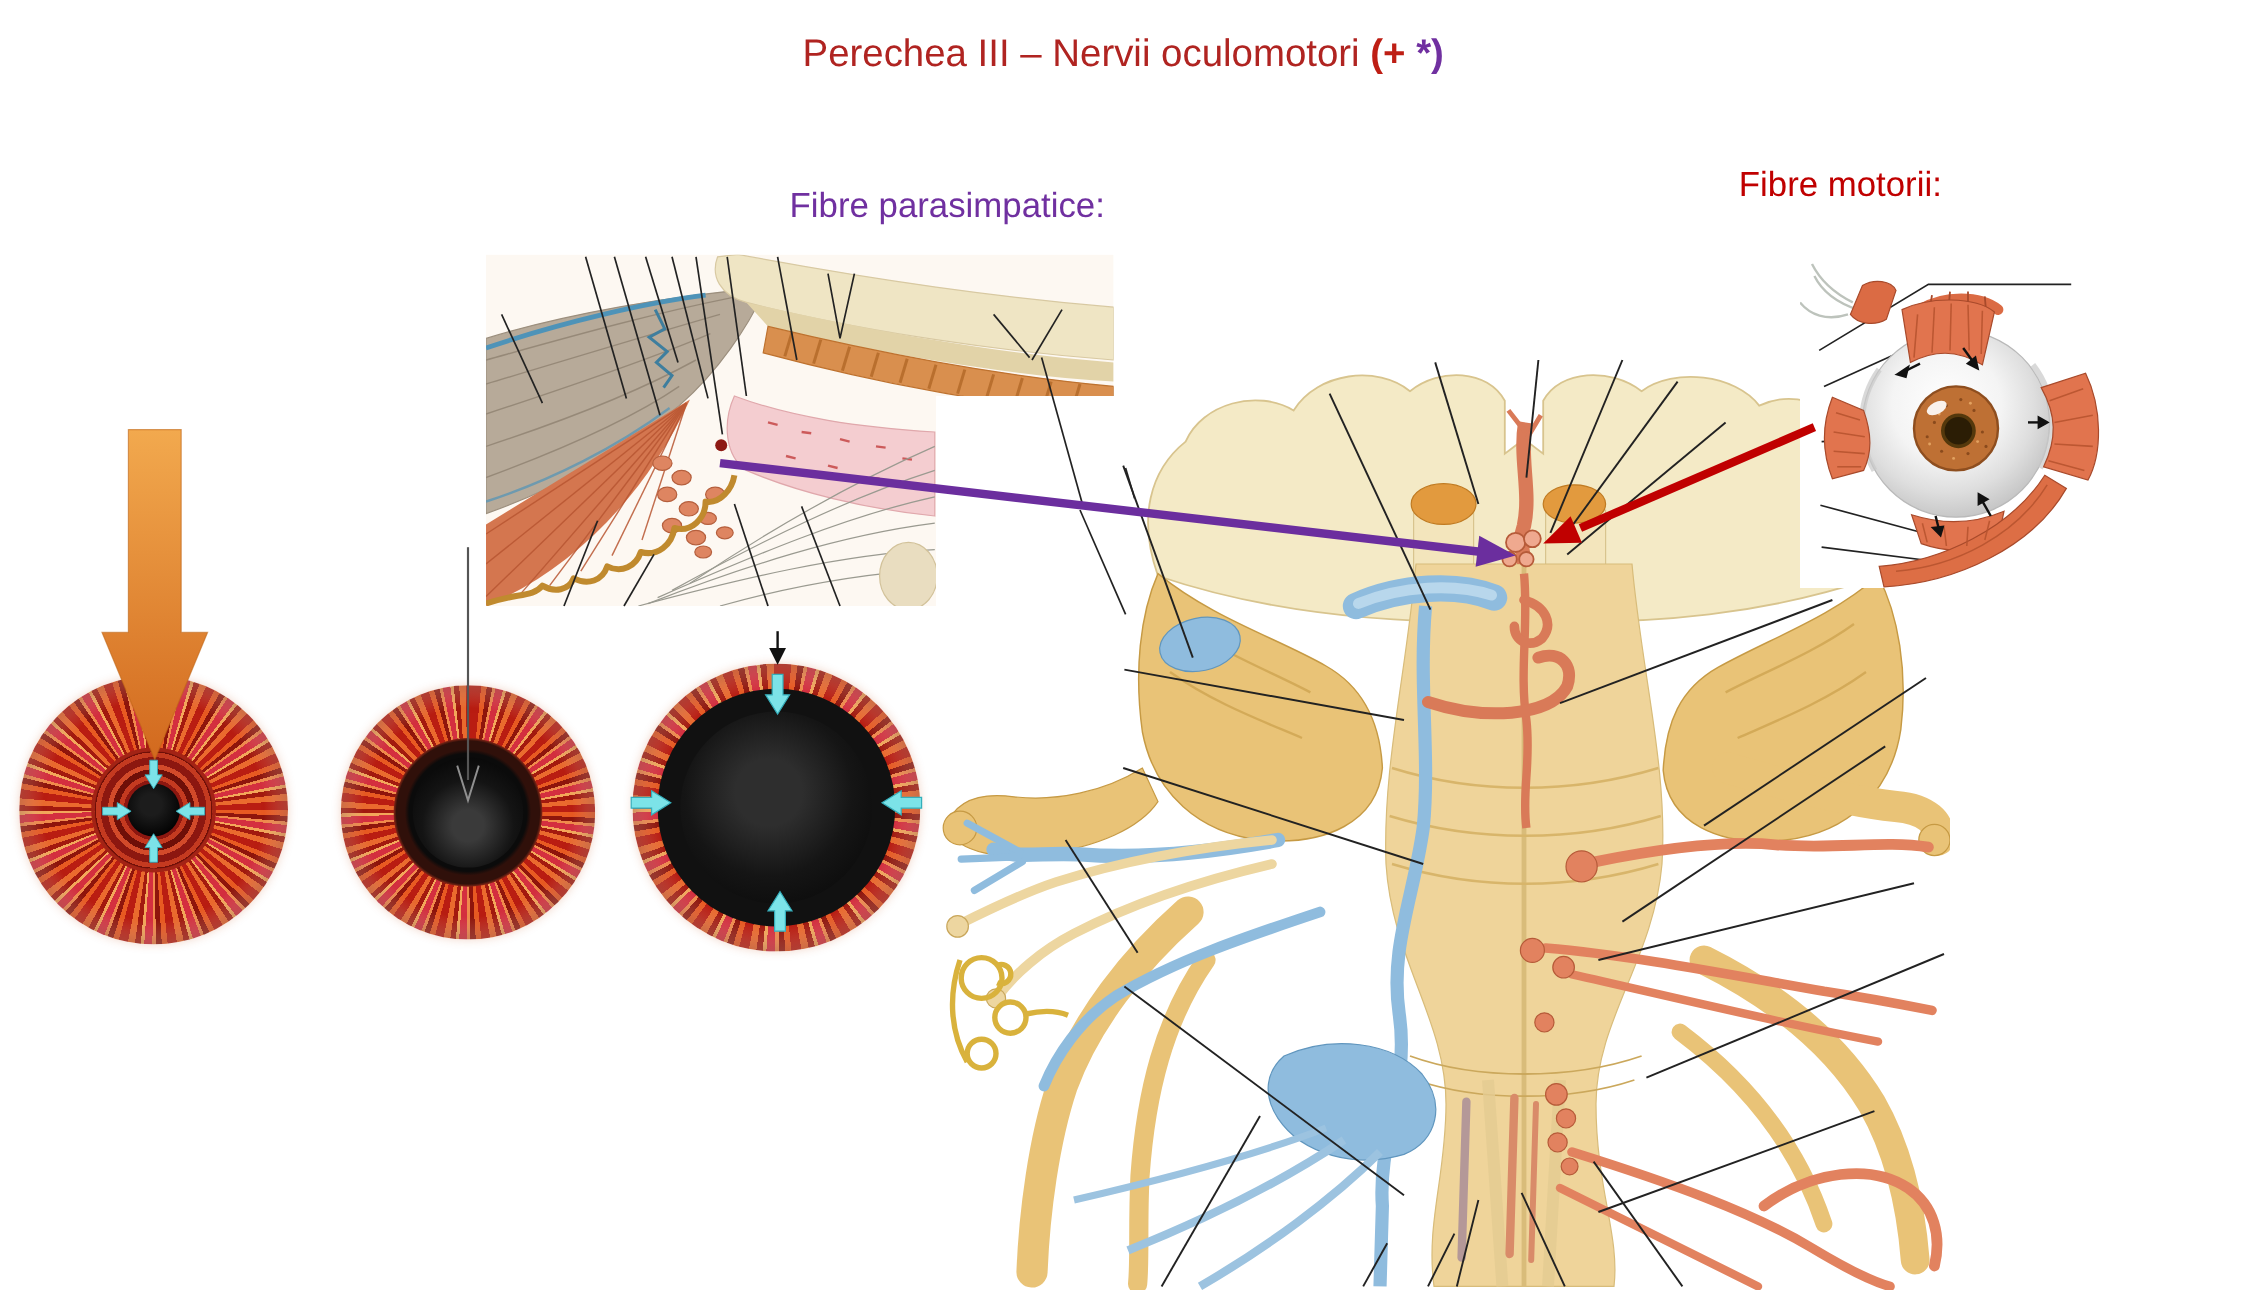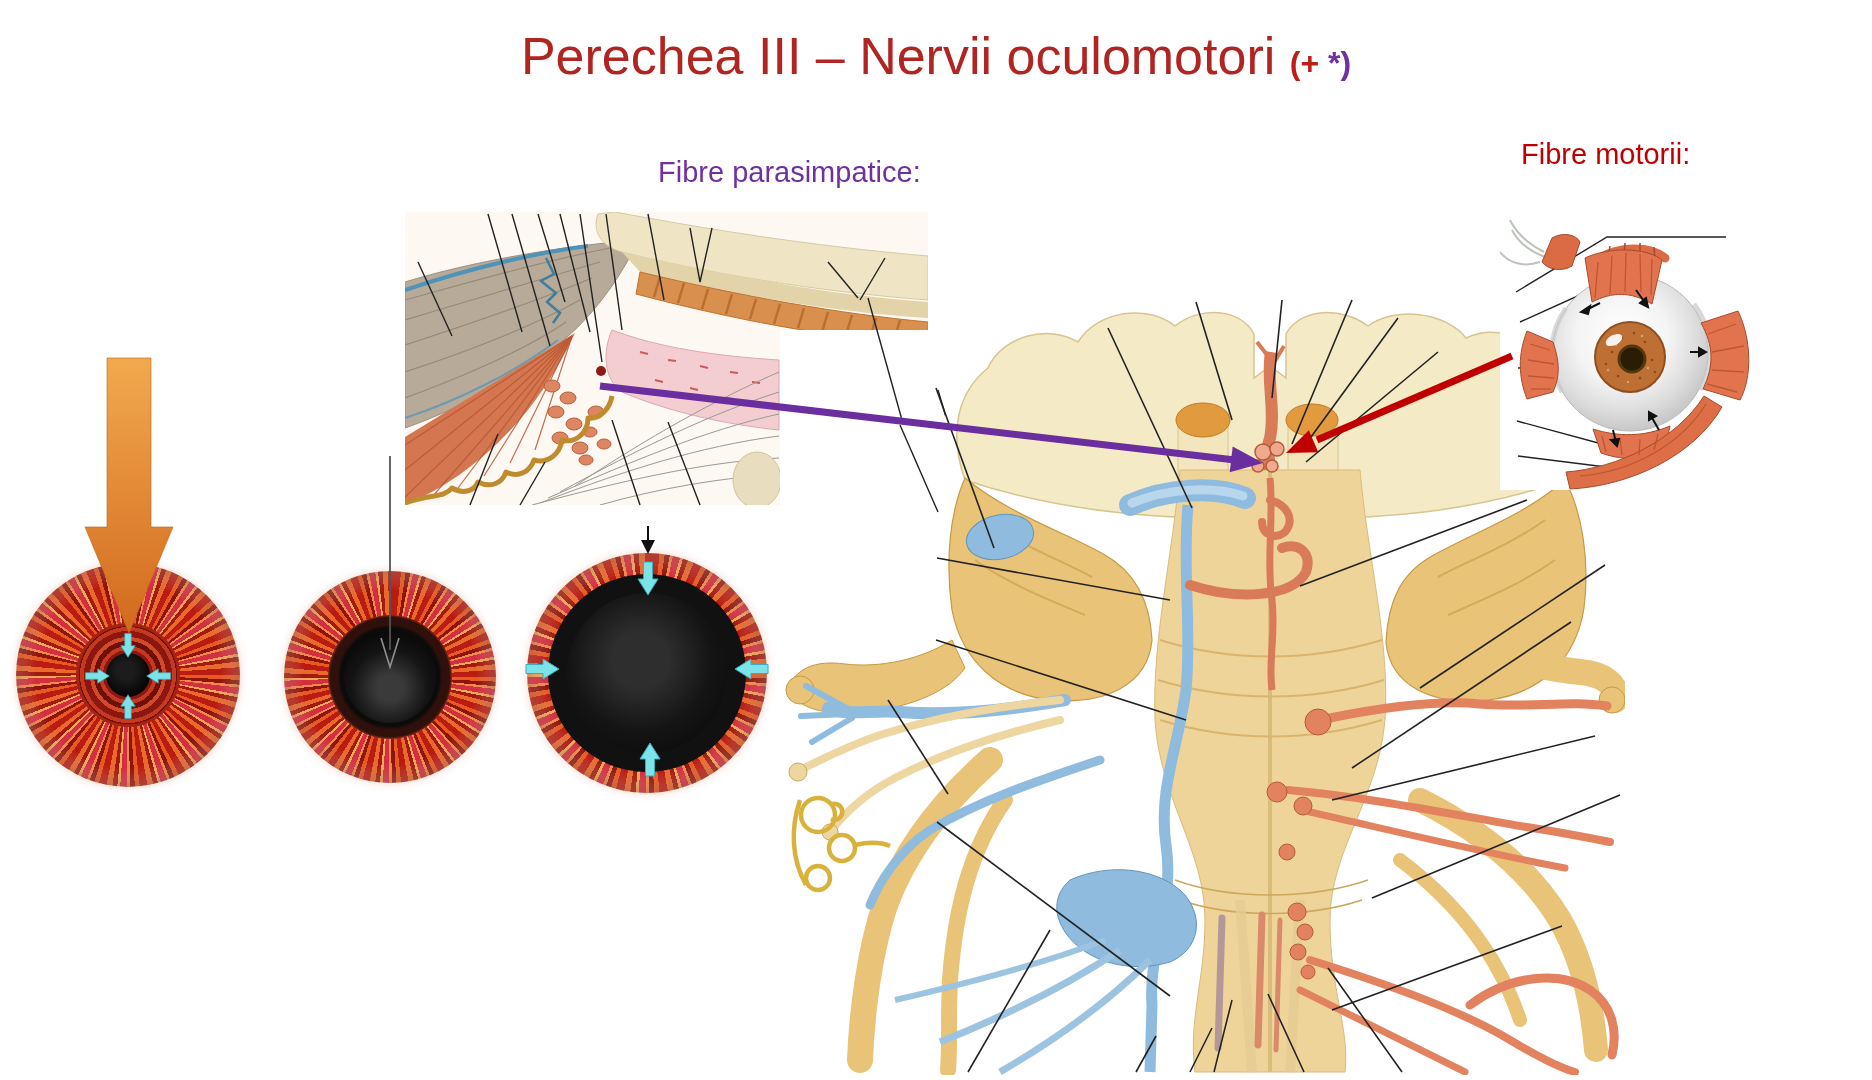--- a/index.html
+++ b/index.html
@@ -1,25 +1,25 @@
 <!DOCTYPE html>
 <html><head>
 <meta charset="utf-8">
 <style>
   html,body{margin:0;padding:0;background:#ffffff;}
   .slide{position:relative;width:1872px;height:1080px;background:#fff;overflow:hidden;
          font-family:"Liberation Sans",sans-serif;}
   .abs{position:absolute;}
   .title{left:0;right:0;top:26px;text-align:center;white-space:nowrap;}
-  .title .main{font-size:52px;color:#B02421;text-align:right;}
+  .title .main{font-size:32px;color:#B02421;text-align:right;}
   .title .sfx-red{font-size:32px;font-weight:700;color:#BE1E14;}
   .title .sfx-purple{font-size:32px;font-weight:700;color:#7030A0;}
   .lbl{font-size:29px;white-space:nowrap;}
   .lbl-para{left:658px;top:156px;color:#7030A0;}
-  .lbl-motor{left:1521px;top:138px;color:#C00000;}
+  .lbl-motor{left:1449px;top:138px;color:#C00000;}
   svg{display:block;}
   
   .iris{border-radius:50%;background-color:#c8401f;
     background:
       radial-gradient(circle, rgba(255,255,255,0) 58%, rgba(255,246,234,.32) 76%, rgba(235,130,70,.25) 90%, rgba(140,25,8,.35) 100%),
       repeating-conic-gradient(from 2deg,
         #b91d12 0deg 4deg,#e85a22 4deg 6.5deg,#8f150c 6.5deg 9deg,#f08a4c 9deg 10.5deg,
         #d42f3f 10.5deg 14deg,#f3a75a 14deg 15.5deg,#a31a0f 15.5deg 18deg,#ea6a2e 18deg 21deg);
     box-shadow: inset 0 0 20px rgba(90,10,5,.45), 0 0 8px rgba(200,90,40,.25);}
   .iris>div{position:absolute;left:50%;top:50%;transform:translate(-50%,-50%);border-radius:50%;}

